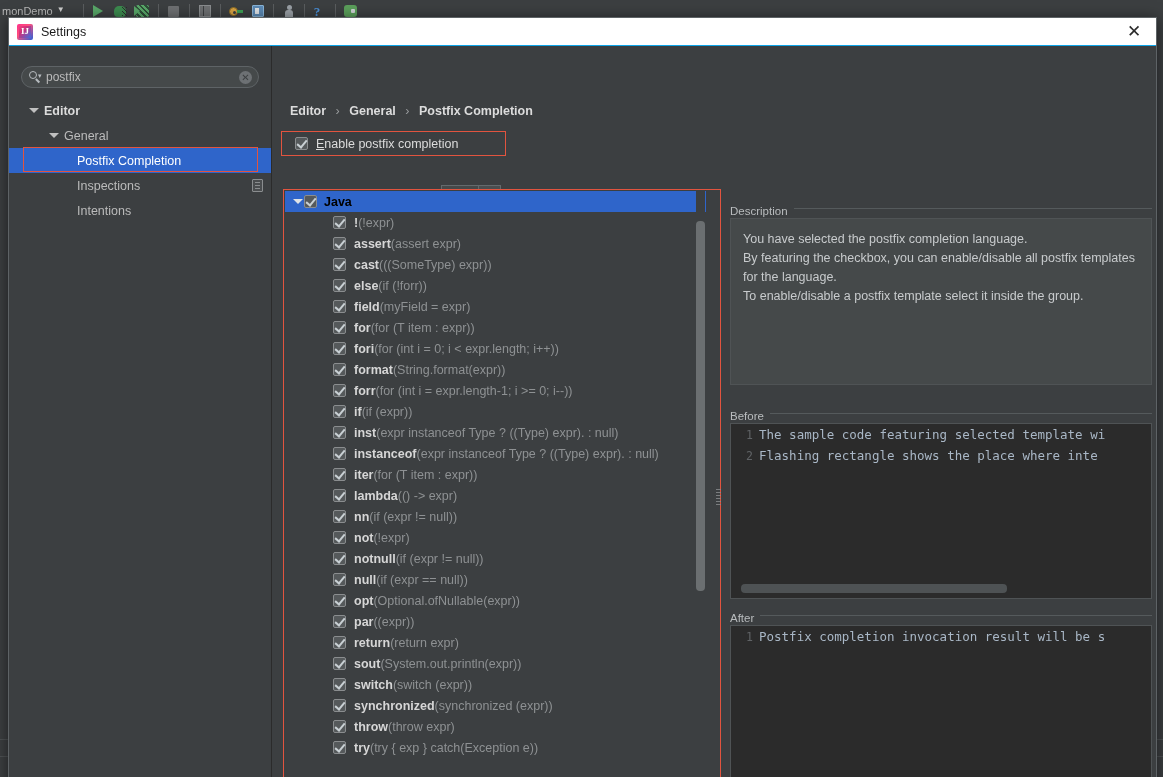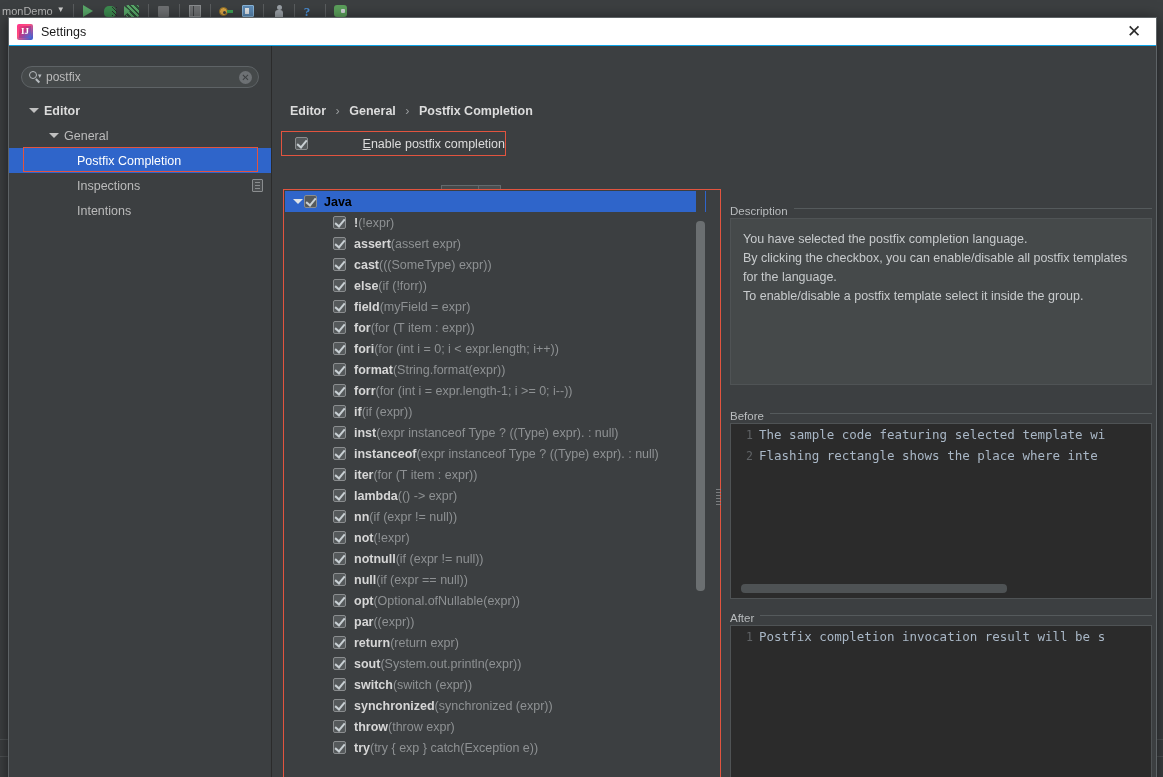--- a/index.html
+++ b/index.html
@@ -12,21 +12,21 @@
   #root { position: relative; width: 1163px; height: 777px; background:#3c3f41; }
 
   
   .ide-toolbar {
     position:absolute; left:0; top:0; width:1163px; height:21px;
     background:#3c3f41; border-bottom:1px solid #2b2b2b;
     display:flex; align-items:center;
   }
   .ide-runcfg {
     display:flex; align-items:flex-start; gap:4px;
-    color:#bbbbbb; font-size:11px; padding-left:2px; margin-right:4px;
+    color:#bbbbbb; font-size:11px; padding-left:2px; margin-right:14px;
     white-space:nowrap;
   }
   .ide-runcfg .caret { font-size:8px; color:#cfcfcf; }
   .tb-sep { width:1px; height:14px; background:#5a5d5f; margin:0 4px; }
   .tb-ico { width:18px; height:16px; position:relative; margin:0 2px; }
 
   .tri-green { width:0;height:0;border-left:10px solid #59a869;
                border-top:6px solid transparent;border-bottom:6px solid transparent;
                position:absolute; left:3px; top:2px;}
   .bug-ico { width:12px;height:11px;border-radius:5px 5px 4px 4px;background:#3c8b4f;
@@ -124,21 +124,21 @@
     border:1.5px solid #e2543f;box-sizing:border-box;pointer-events:none;
   }
 
   .vsplit{position:absolute;left:262px;top:0;width:1px;height:744px;background:#2b2b2b;}
 
   
   .breadcrumb{position:absolute;left:281px;top:58px;font-size:12.5px;color:#dcdcdc;font-weight:bold;}
   .breadcrumb .sepc{color:#9a9d9f;font-weight:normal;margin:0 6px;}
 
   .enable-row{position:absolute;left:272px;top:85px;width:225px;height:25px;
-    border:1.5px solid #e2543f;box-sizing:border-box;display:flex;align-items:center;justify-content:space-between;}
+    border:1.5px solid #e2543f;box-sizing:border-box;display:flex;align-items:center;}
   .cbx{
     width:13px;height:13px;box-sizing:border-box;position:relative;flex:0 0 auto;
     border:1px solid #8a8d8f;background:#55595b;border-radius:2px;
   }
   .cbx.on:after{
     content:"";position:absolute;left:3px;top:0px;width:4px;height:8px;
     border:solid #c9d0d4;border-width:0 2px 2px 0;transform:rotate(40deg);
   }
   .enable-row .cbx{margin-left:13px;}
   .enable-label{margin-left:8px;color:#dcdcdc;font-size:12.5px;}
@@ -484,21 +484,21 @@
         </div>
       </div>
 
       <div class="split-handle"></div>
 
       <div class="sec" style="left:721px;top:155px;width:422px;height:185px;">
         <span class="sec-rule"></span>
         <span class="sec-title">Description</span>
         <div class="desc-box">
           <div>You have selected the postfix completion language.</div>
-          <div>By clicking the checkbox, you can enable/disable all postfix templates</div>
+          <div>By featuring the checkbox, you can enable/disable all postfix templates</div>
           <div>for the language.</div>
           <div>To enable/disable a postfix template select it inside the group.</div>
         </div>
       </div>
 
       <div class="sec" style="left:721px;top:360px;width:422px;height:195px;">
         <span class="sec-rule"></span>
         <span class="sec-title">Before</span>
         <div class="code-box">
           <div class="code-line">

